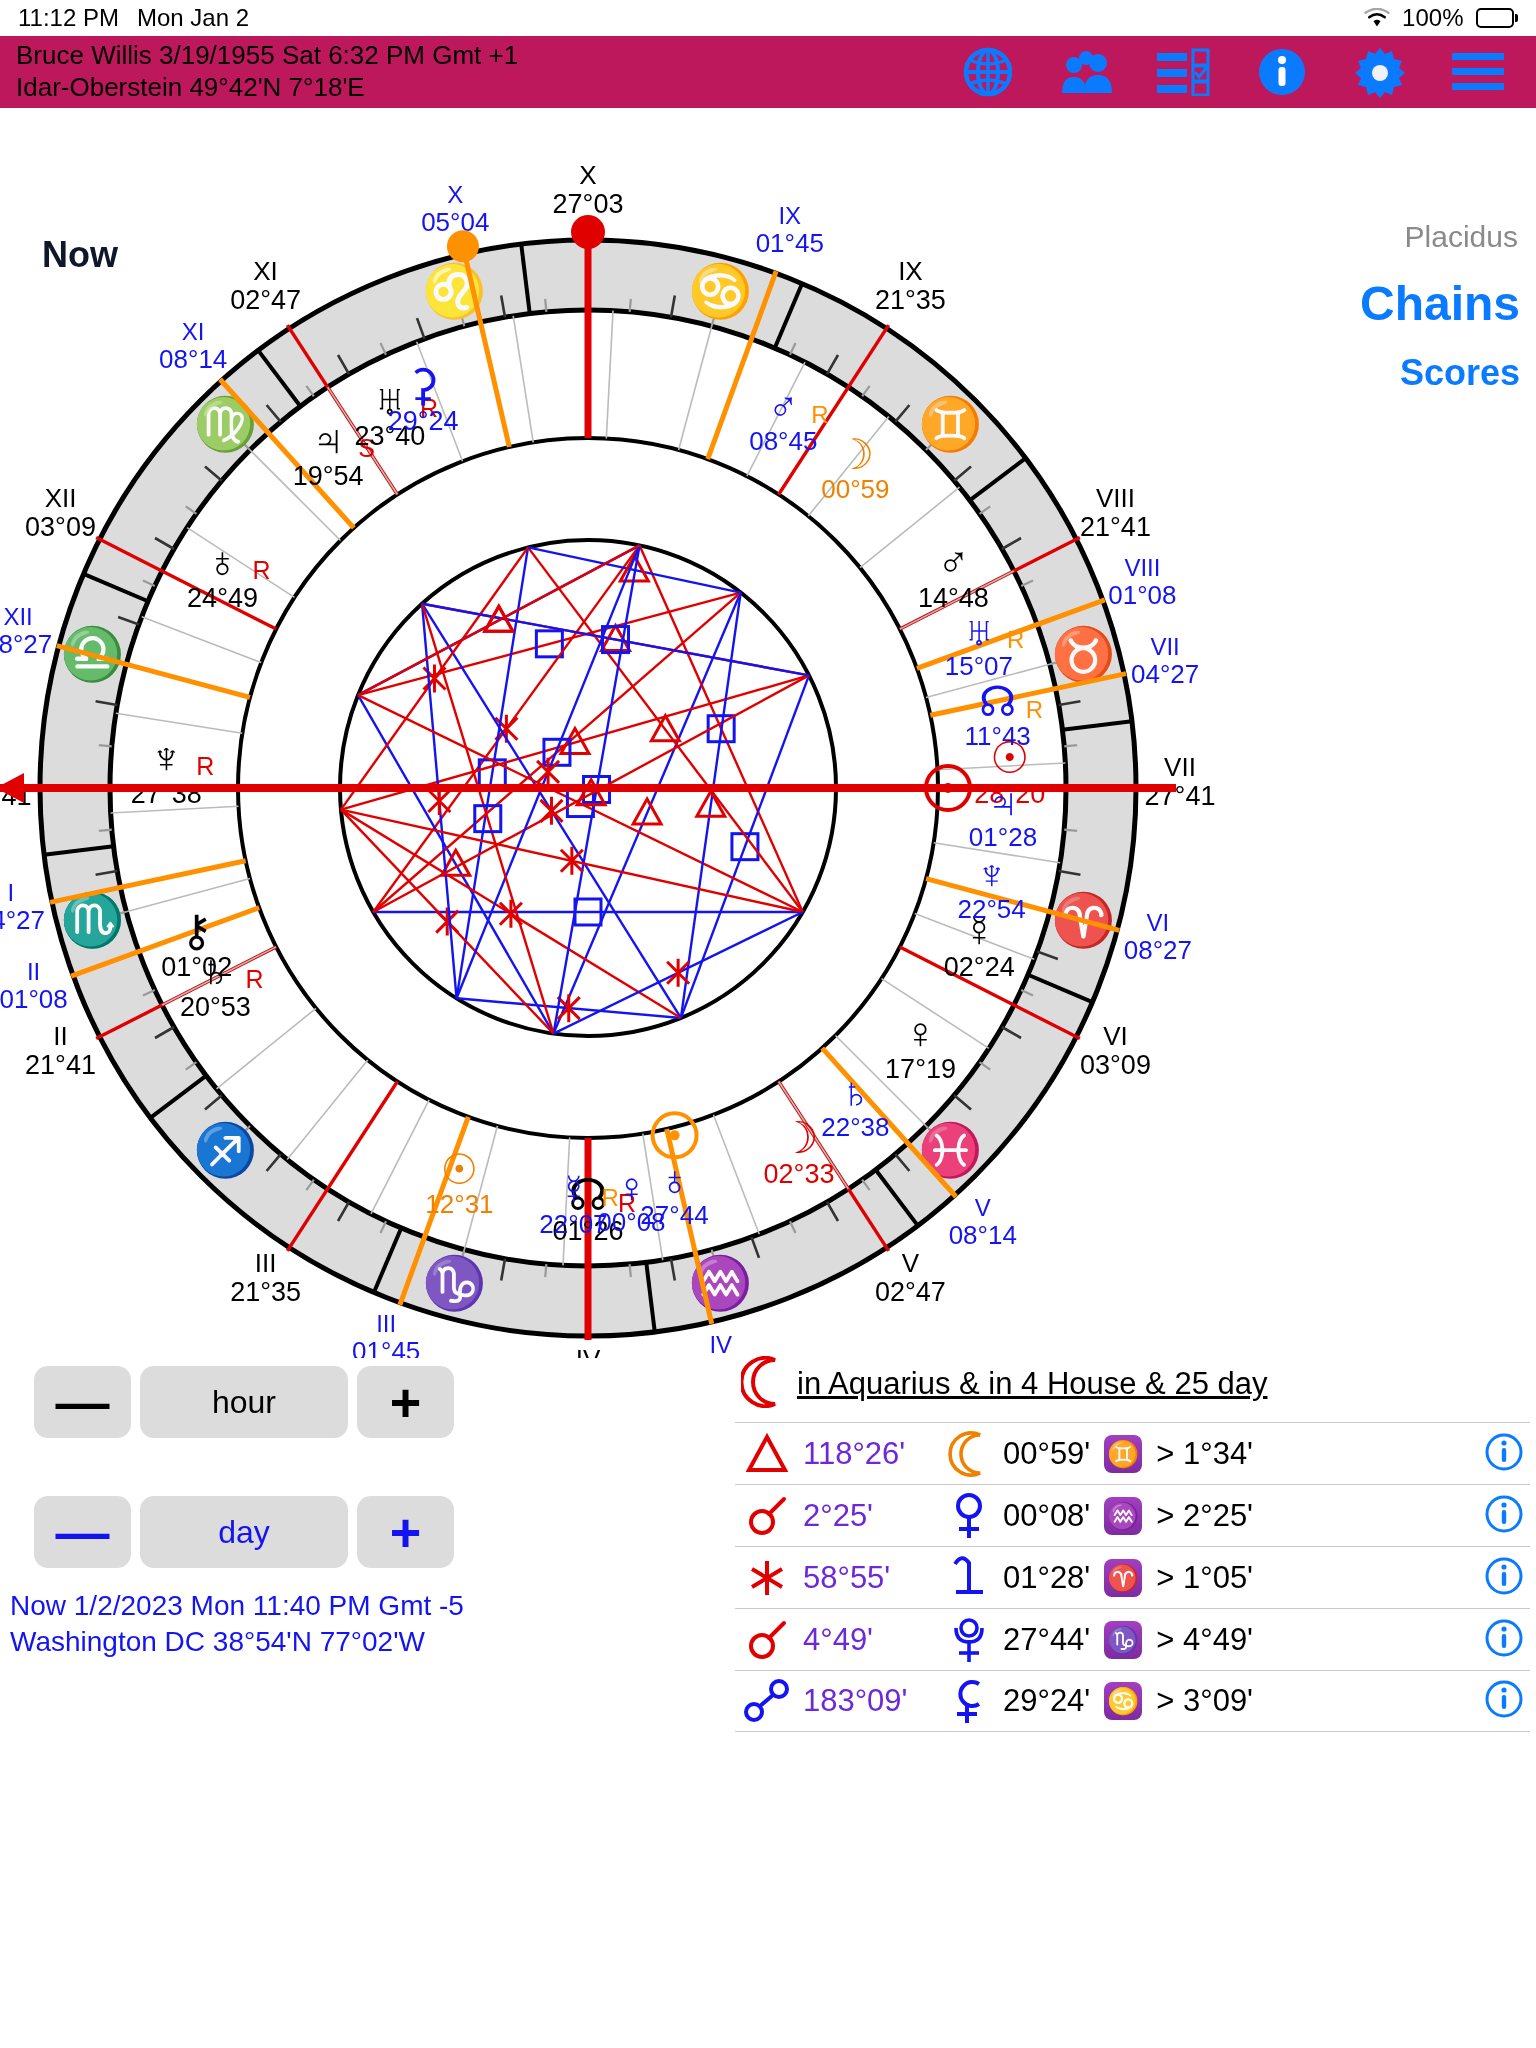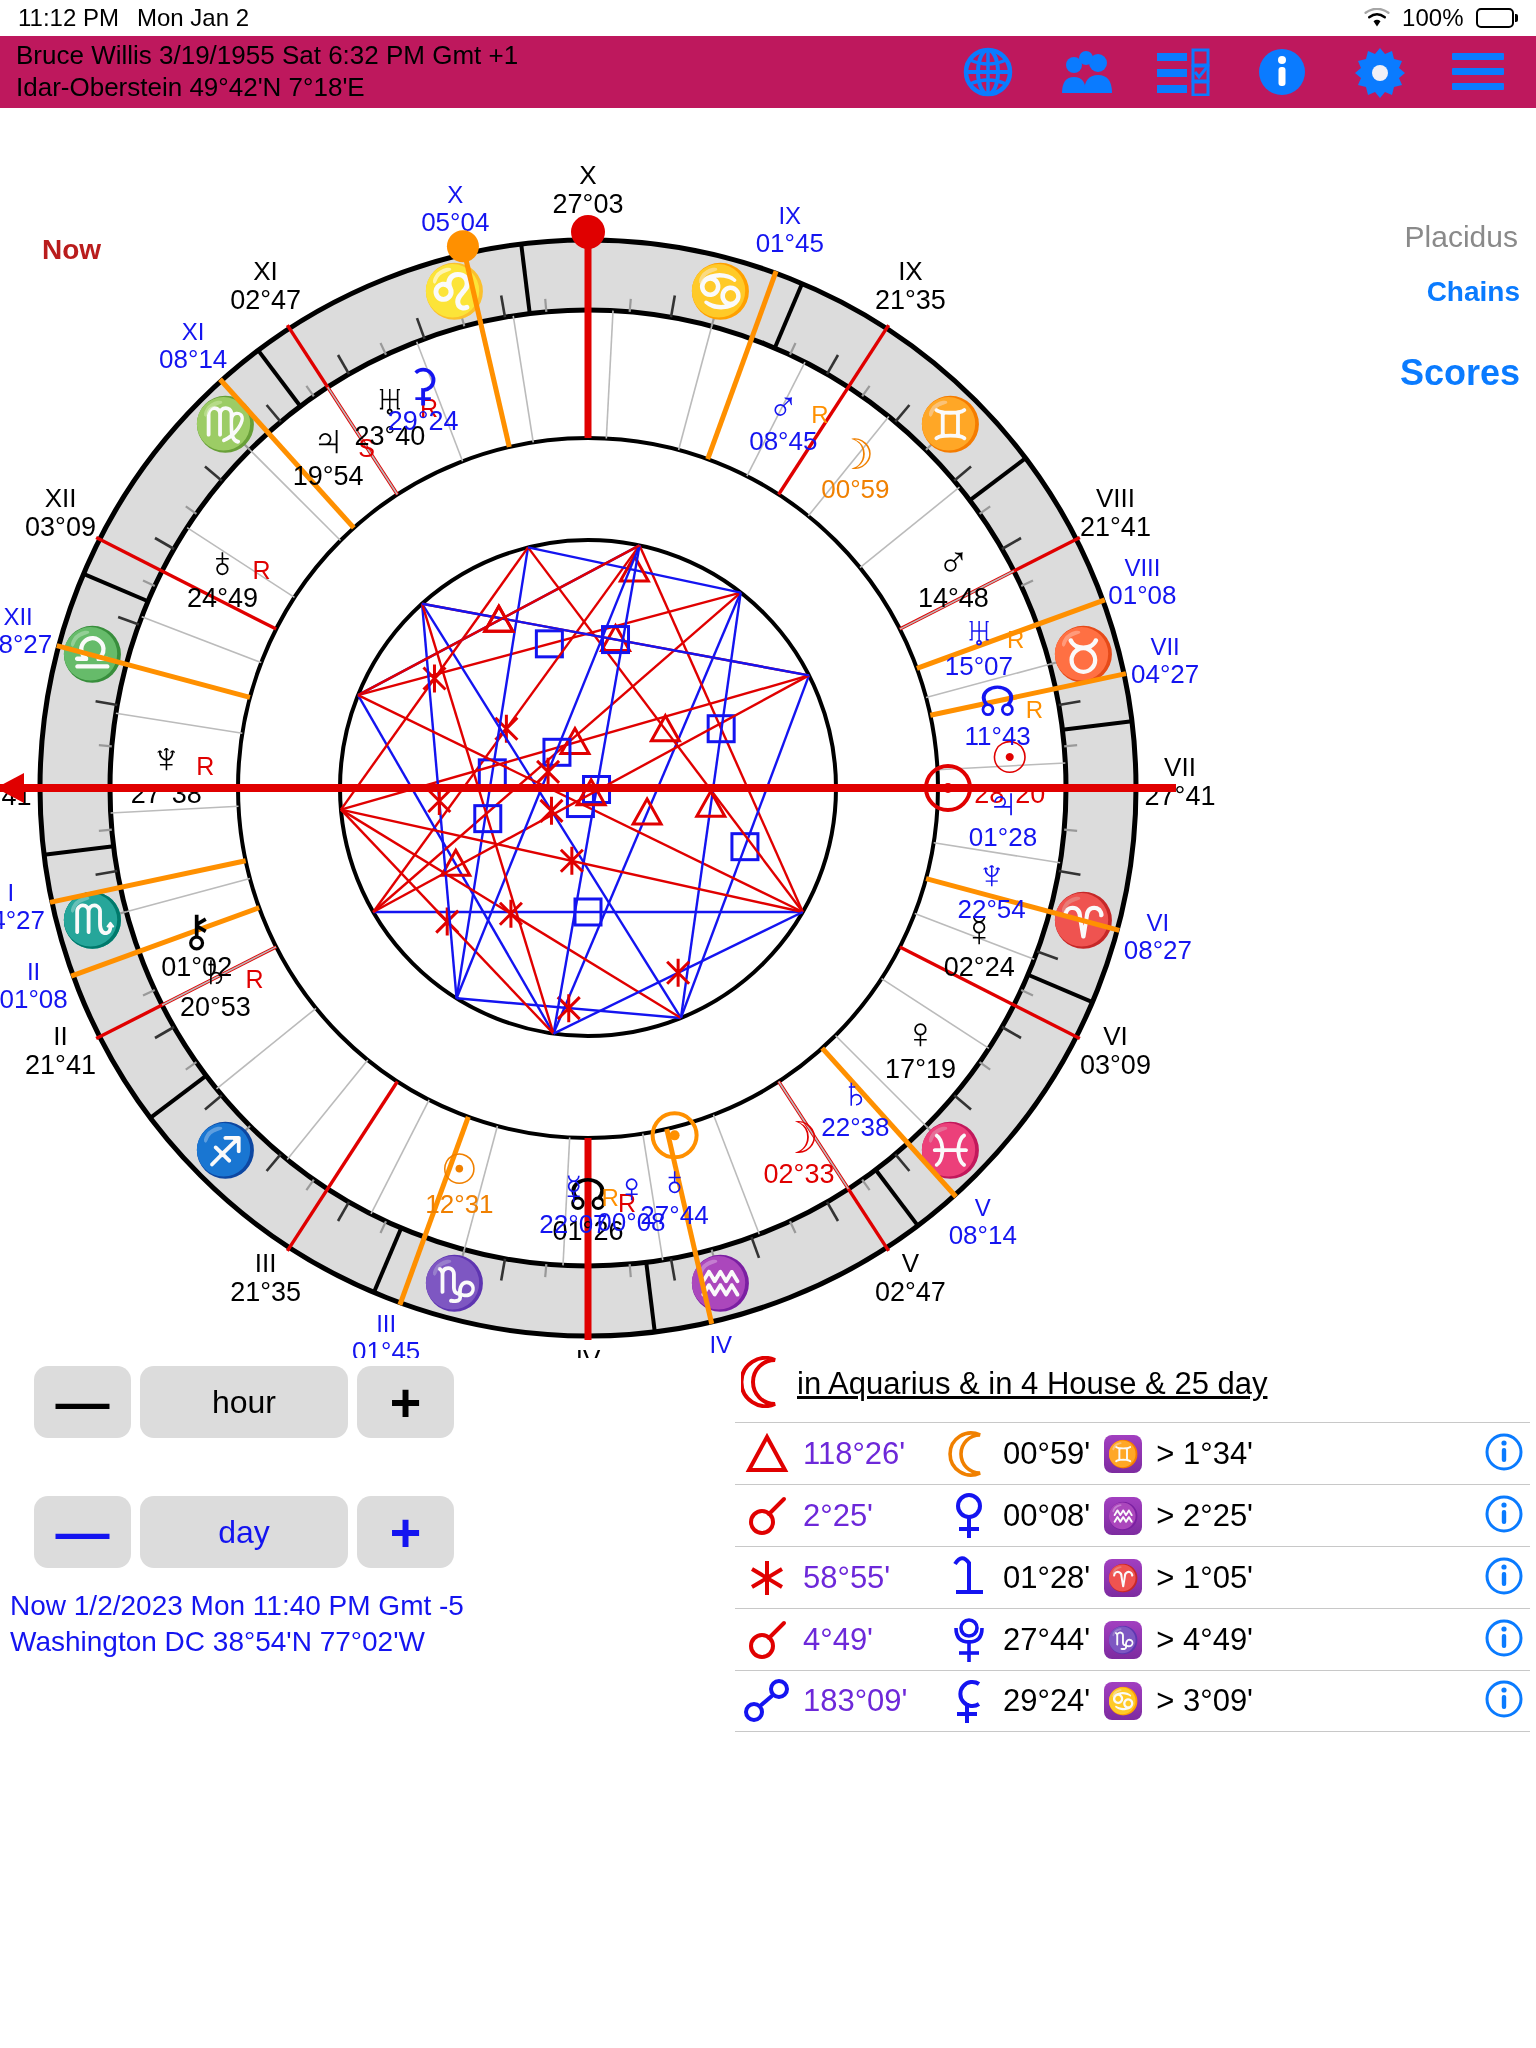--- a/index.html
+++ b/index.html
@@ -43,23 +43,23 @@
   
   #canvas {
     position: relative;
     width: 1536px; height: 1940px;
     background: #fff;
   }
   #wheel-wrap { position: absolute; left: 0; top: 0; width: 1536px; height: 1250px; }
   #wheel { position: absolute; left: 0; top: 0; }
 
   .corner-label { position: absolute; font-weight: bold; }
-  #now-label { left: 42px; top: 126px; font-size: 28px; color: #b91c1c; }
+  #now-label { left: 42px; top: 126px; font-size: 36px; color: #0f172a; }
   #placidus-label { right: 18px; top: 112px; font-size: 30px; color: #8a8a8a; font-weight: normal; }
-  #chains-label { right: 16px; top: 168px; font-size: 28px; color: #0a7bff; }
+  #chains-label { right: 16px; top: 168px; font-size: 48px; color: #0a7bff; }
   #scores-label { right: 16px; top: 244px; font-size: 36px; color: #0a7bff; }
 
   
   #steppers { position: absolute; left: 34px; top: 1258px; width: 420px; }
   .stepper-row { display: flex; gap: 9px; margin-bottom: 58px; }
   .st-btn {
     background: #dcdcdc; border-radius: 14px;
     display: flex; align-items: center; justify-content: center;
     height: 72px; cursor: pointer; user-select: none;
   }

